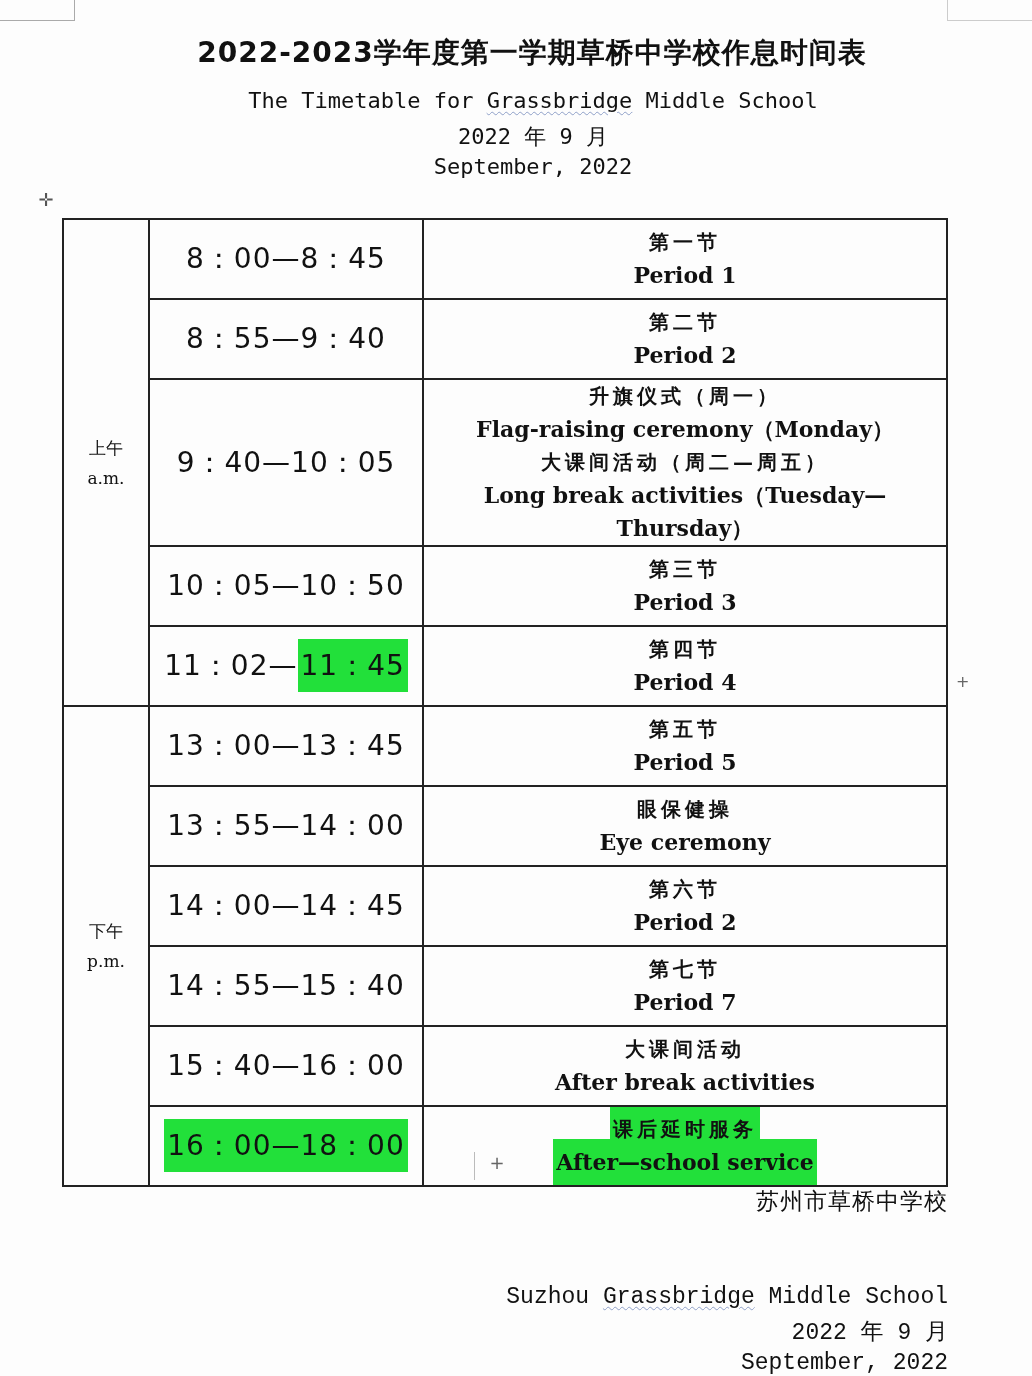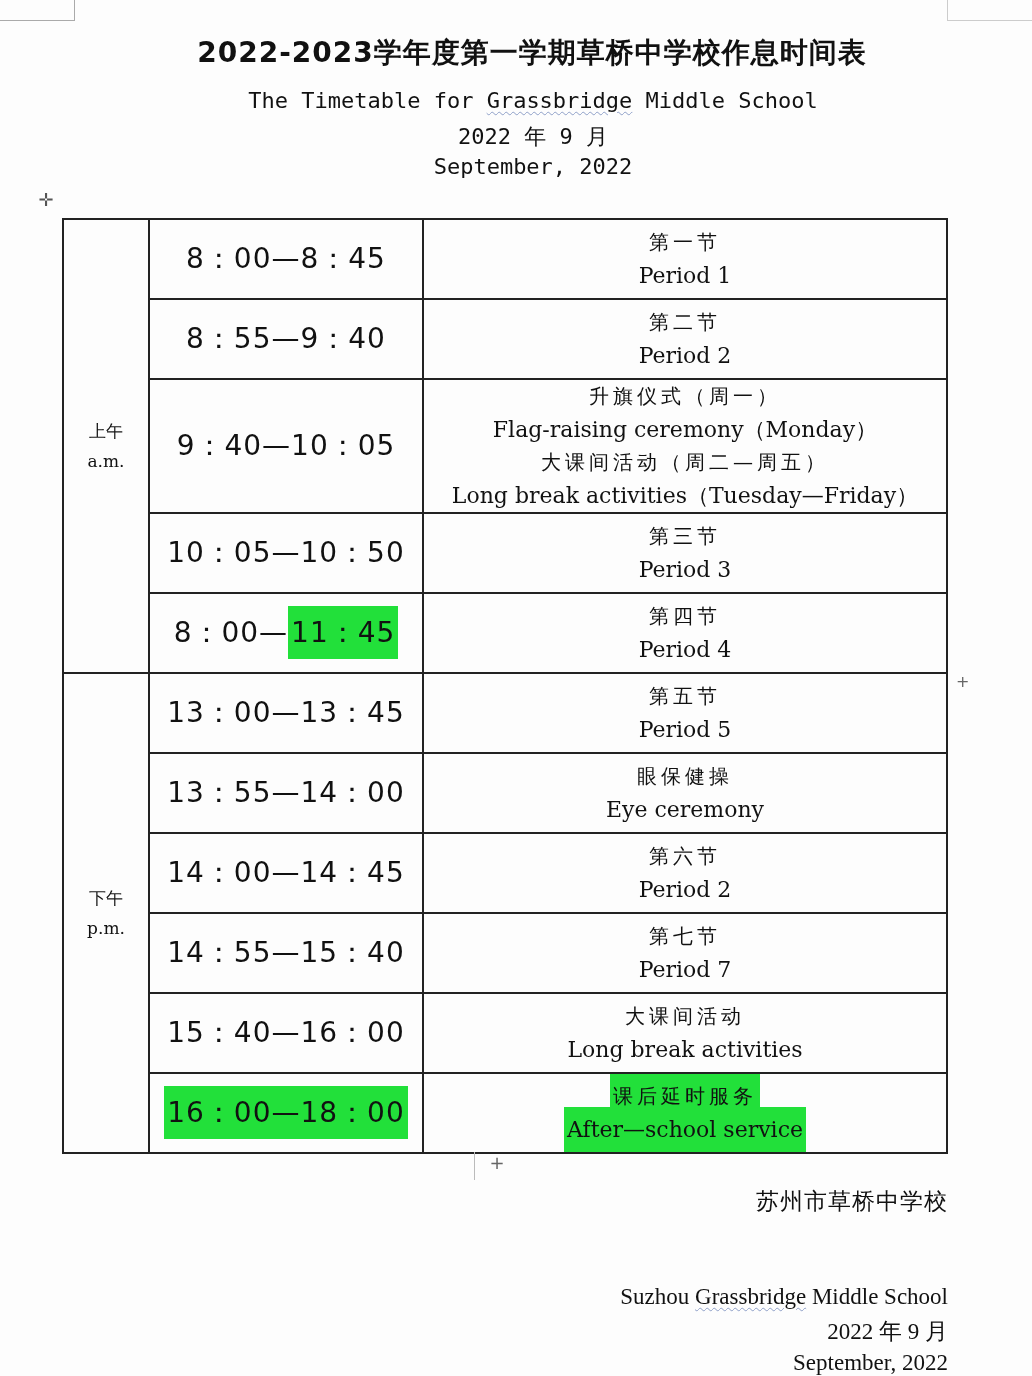--- a/index.html
+++ b/index.html
@@ -11,28 +11,28 @@
   .title { position:absolute; top:34px; left:0; width:1064px; text-align:center; font-size:28px; font-weight:bold; font-family:"DejaVu Sans", sans-serif; letter-spacing:1px; }
   .sub { position:absolute; left:0; width:1066px; text-align:center; font-family:"DejaVu Sans Mono", monospace; font-size:22px; }
   .sub1 { top:88px; }
   .sub2 { top:122px; }
   .sub3 { top:154px; }
   .squiggle { text-decoration: underline wavy #8fa0c8; text-decoration-thickness:1px; text-underline-offset:3px; }
   table.tt { position:absolute; left:62px; top:218px; width:886px; border-collapse:collapse; }
   table.tt td { border:2px solid #222; padding:0; text-align:center; vertical-align:middle; }
   td.half { width:84px; font-size:17px; line-height:30px;margin-left:15px; }
   td.time { width:272px; font-size:28px; font-family:"DejaVu Sans", sans-serif; letter-spacing:1px; }
-  td.act { font-size:22px; line-height:33px; }
+  td.act { font-size:22px; line-height:33px;font-weight:bold; }
   tr.r80 { height:80px; }
   tr.r132 { height:132px; }
   .cn { font-size:20px; letter-spacing:4px; }
   .hl { background:#22e03a; padding:10px 3px; }
   .plus-right { position:absolute; left:956px; top:672px; font-size:16px; color:#666; font-family:"DejaVu Sans", sans-serif; }
   .plus-bottom { position:absolute; left:474px; top:1152px; width:44px; height:28px; border-left:1px solid #bbb; font-size:18px; color:#666; text-align:center; font-family:"DejaVu Sans", sans-serif; }
-  .sig { position:absolute; right:84px; text-align:right; font-size:23px; font-family:Liberation Serif, serif; }
+  .sig { position:absolute; right:84px; text-align:right; font-size:23px; font-family:Liberation Mono, monospace; }
   .sig1 { top:1186px; font-family:"DejaVu Sans", sans-serif; letter-spacing:1px; }
   .sig2 { top:1284px; }
   .sig3 { top:1316px; }
   .sig4 { top:1350px; }
 </style>
 </head>
 <body>
 
 <div class="corner-tl"></div>
 <div class="corner-tr"></div>
@@ -63,32 +63,32 @@
           <div class="cn">第二节</div>
           <div>Period 2</div>
         </td>
   </tr>
   <tr class="r132">
     <td class="time">9：40—10：05</td>
     <td class="act">
       <div class="cn">升旗仪式（周一）</div>
       <div>Flag-raising ceremony（Monday）</div>
       <div class="cn">大课间活动（周二—周五）</div>
-      <div>Long break activities（Tuesday—Friday）</div>
+      <div>Long break activities（Tuesday—Thursday）</div>
     </td>
   </tr>
   <tr class="r80">
     <td class="time">10：05—10：50</td>
     <td class="act">
           <div class="cn">第三节</div>
           <div>Period 3</div>
         </td>
   </tr>
   <tr class="r80">
-    <td class="time"><span>8：00—</span><span class="hl">11：45</span></td>
+    <td class="time"><span>11：02—</span><span class="hl">11：45</span></td>
     <td class="act">
           <div class="cn">第四节</div>
           <div>Period 4</div>
         </td>
   </tr>
   <tr class="r80">
     <td class="half" rowspan="6">
       <div>下午</div>
       <div>p.m.</div>
     </td>
@@ -116,21 +116,21 @@
     <td class="time">14：55—15：40</td>
     <td class="act">
           <div class="cn">第七节</div>
           <div>Period 7</div>
         </td>
   </tr>
   <tr class="r80">
     <td class="time">15：40—16：00</td>
     <td class="act">
           <div class="cn">大课间活动</div>
-          <div>Long break activities</div>
+          <div>After break activities</div>
         </td>
   </tr>
   <tr class="r80">
     <td class="time"><span class="hl">16：00—18：00</span></td>
     <td class="act">
           <div class="cn"><span class="hl">课后延时服务</span></div>
           <div><span class="hl">After—school service</span></div>
         </td>
   </tr>
 </tbody>

